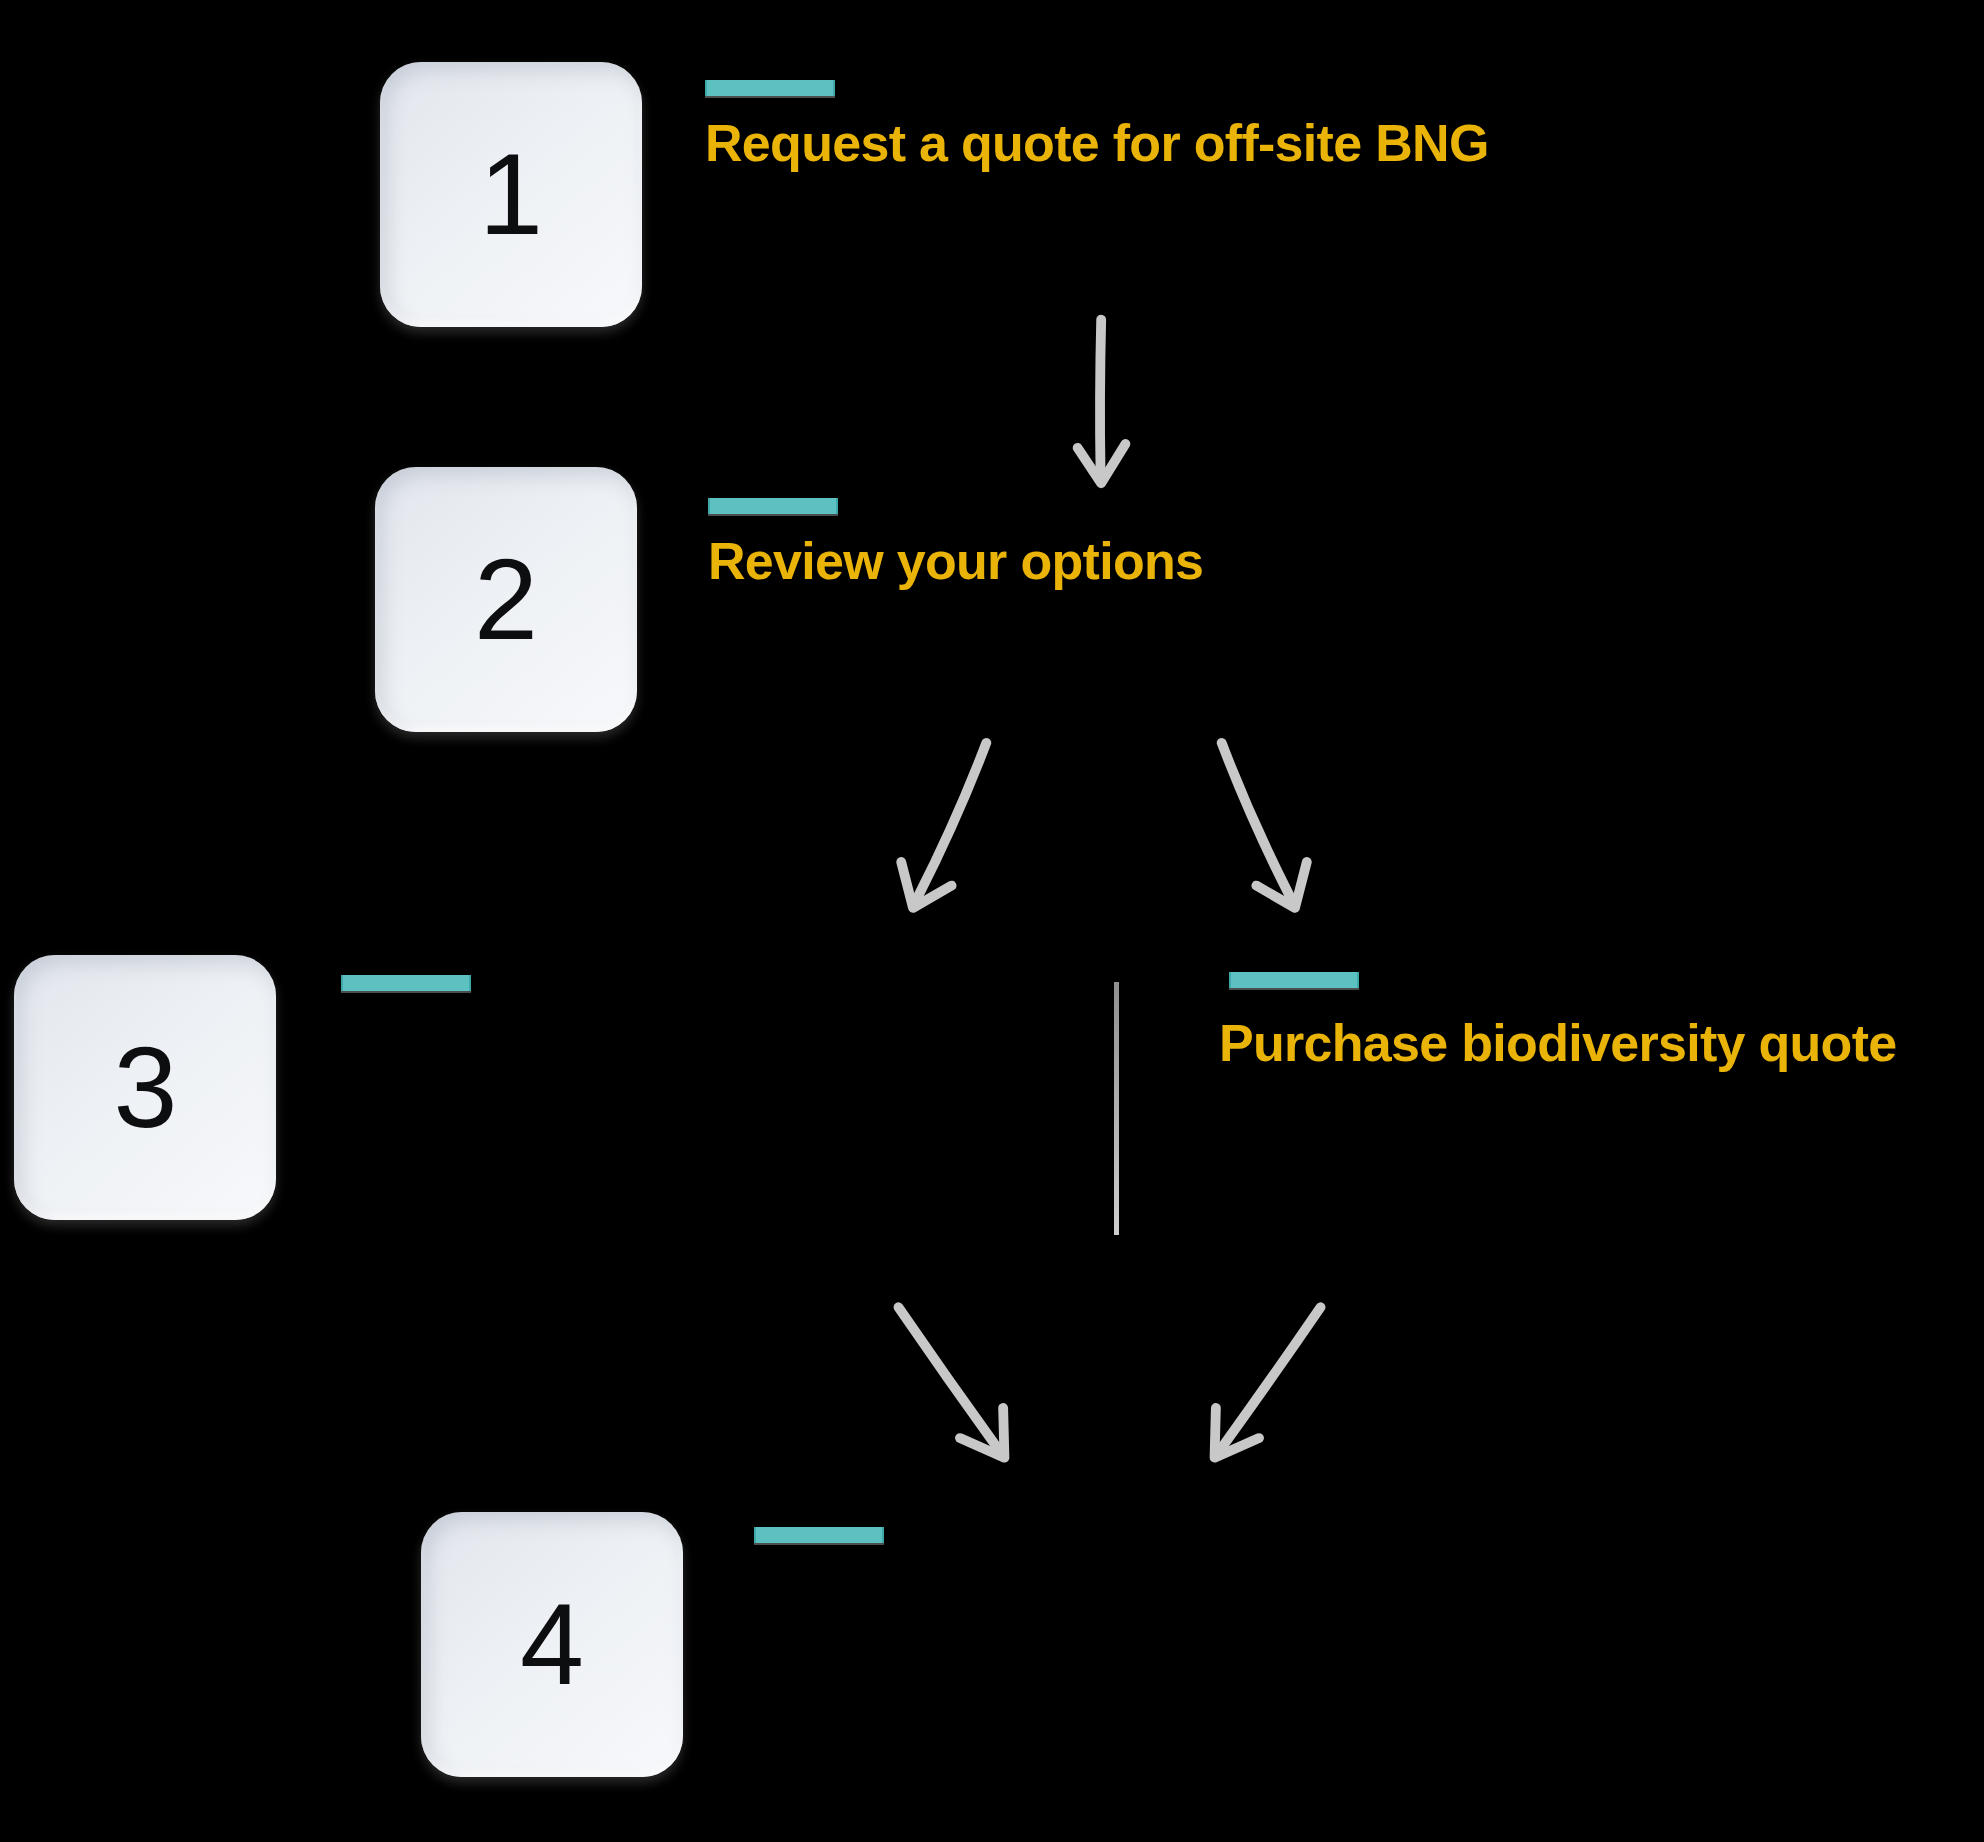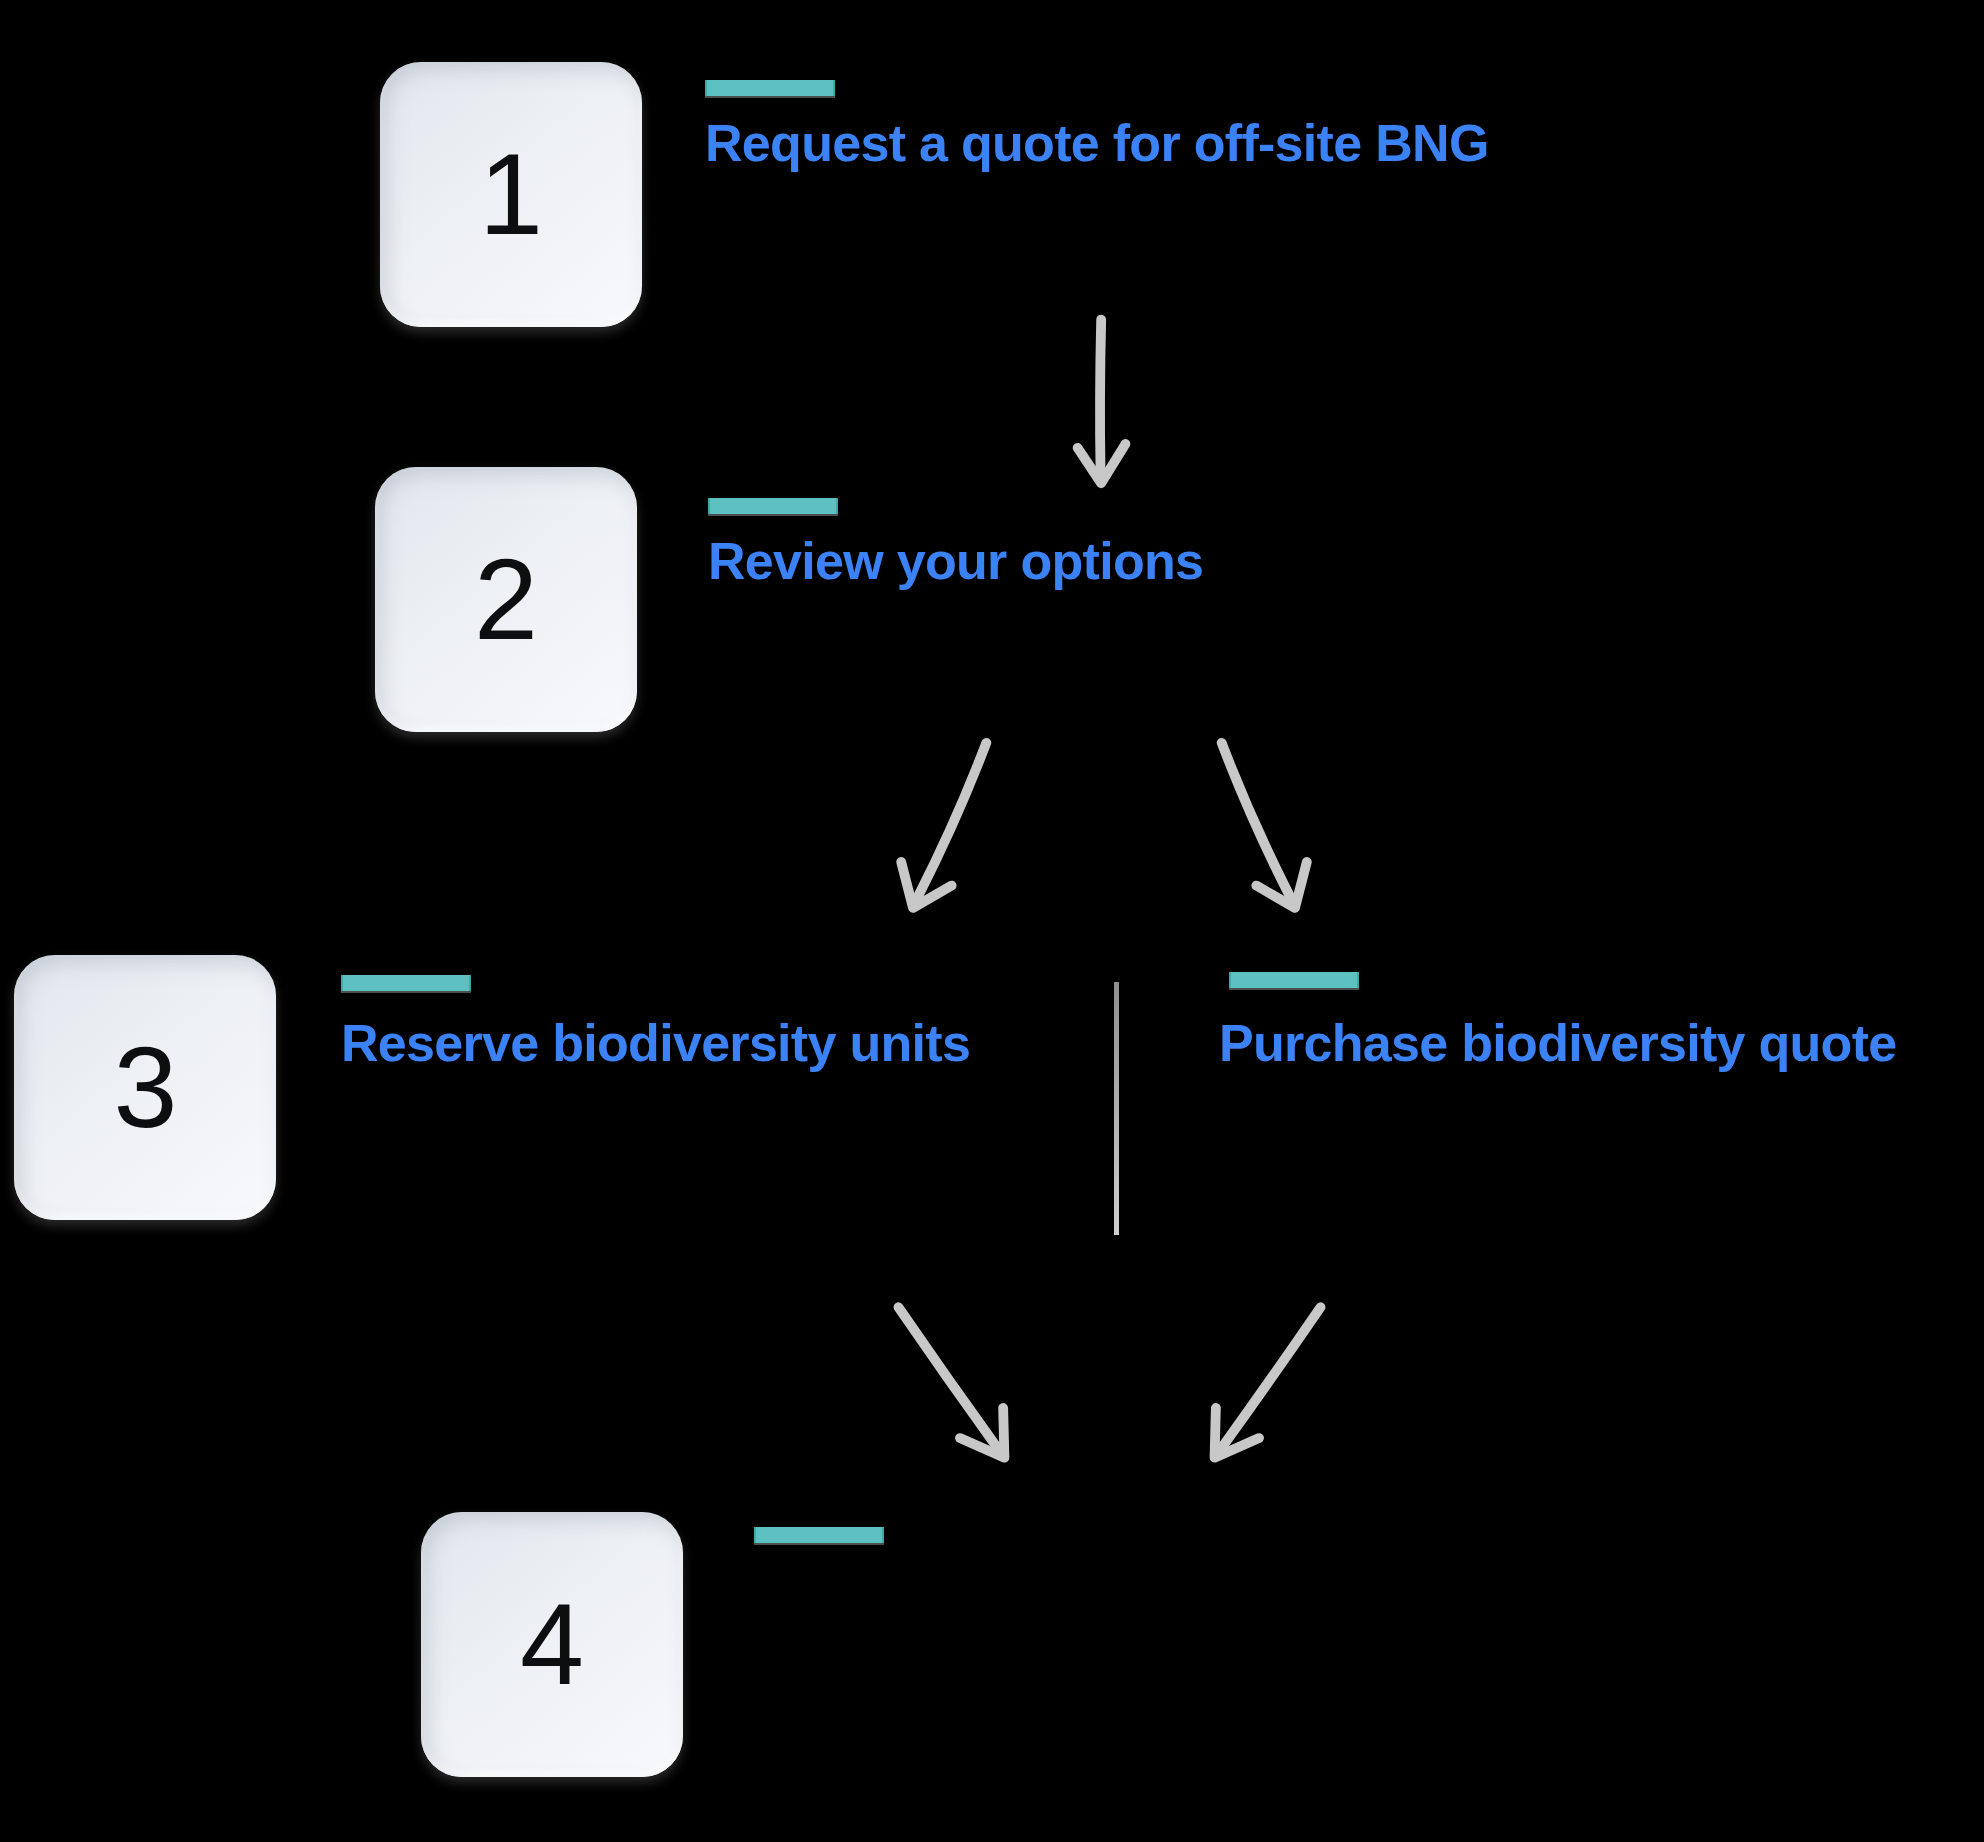--- a/index.html
+++ b/index.html
@@ -44,21 +44,21 @@
     border-left: 2px solid #3fa9a9;
     border-right: 2px solid #3fa9a9;
     box-shadow: 0 2px 0 rgba(115, 120, 122, 0.65);
   }
   .step-title {
     position: absolute;
     font-weight: 700;
     font-size: 52px;
     line-height: 1.05;
     letter-spacing: -0.7px;
-    color: #3b82f6;
+    color: #eab308;
     white-space: nowrap;
   }
   .arrow-svg {
     position: absolute;
   }
   .arrow-stroke {
     fill: none;
     stroke: #c8c8c8;
     stroke-width: 15;
     stroke-linecap: round;
@@ -101,21 +101,20 @@
   <svg class="arrow-svg" style="left:1202px;top:735px" width="131" height="203" viewBox="0 0 200 310">
     <path class="arrow-stroke" d="M30,12 Q75,130 134,246"></path>
     <path class="arrow-stroke" d="M83,230 L142,264 L160,194"></path>
   </svg>
 
   <div class="num-box" style="left:14.4px;top:955px">
     <span class="num">3</span>
   </div>
 
   <div class="accent-bar" style="left:341px;top:975px"></div>
-  <div class="step-title" style="left:341px;top:1016px">Reserve biodiversity units</div>
 
   <div class="divider" style="left:1114px;top:982px"></div>
 
   <div class="accent-bar" style="left:1229px;top:972px"></div>
   <div class="step-title" style="left:1219px;top:1016px">Purchase biodiversity quote</div>
 
   <svg class="arrow-svg" style="left:888px;top:1299px" width="157" height="197" viewBox="0 0 240 300">
     <path class="arrow-stroke" d="M16,12 Q90,120 168,228"></path>
     <path class="arrow-stroke" d="M110,212 L178,242 L176,166"></path>
   </svg>

